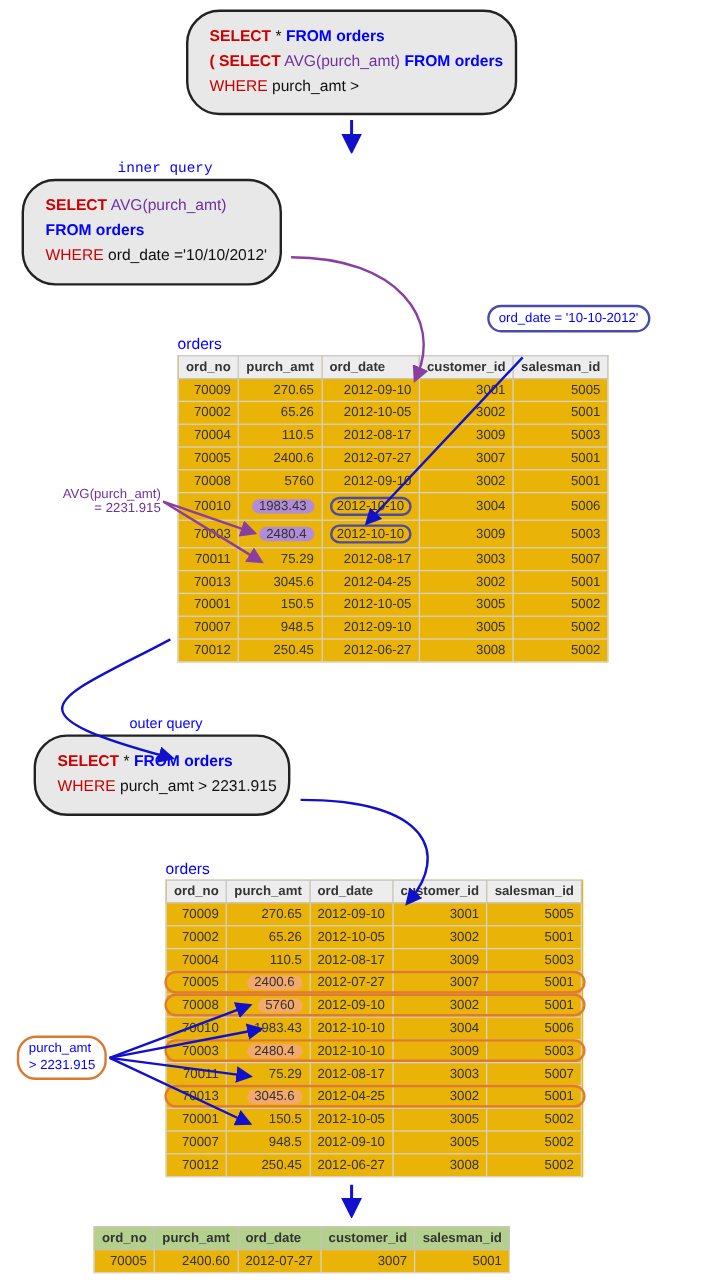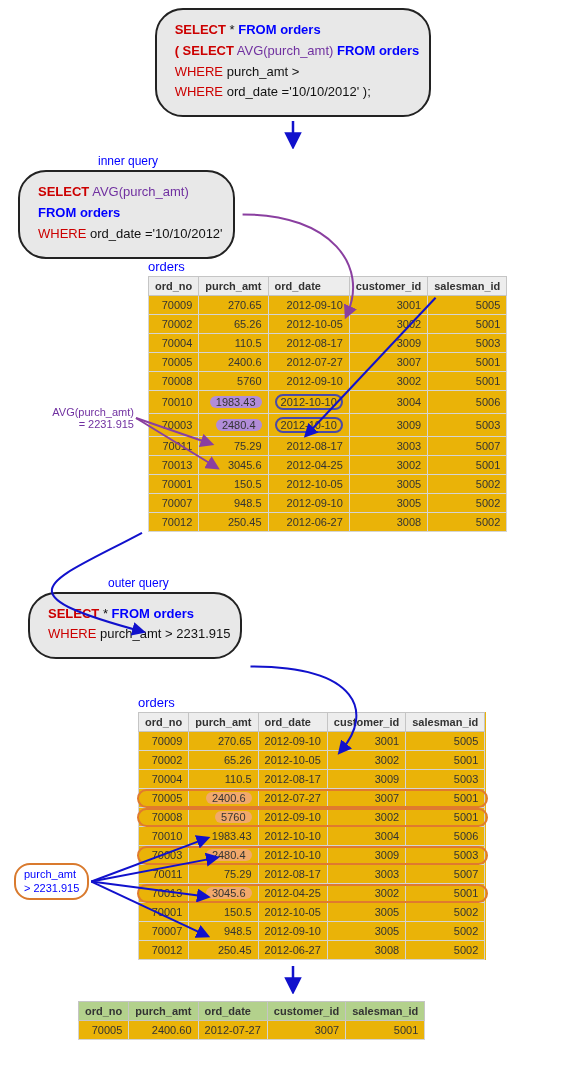--- a/index.html
+++ b/index.html
@@ -108,54 +108,53 @@
       </div>
       <div>
         <span class="kw-sel">( SELECT</span>
         <span class="kw-fn">AVG(purch_amt)</span>
         <span class="kw-from">FROM orders</span>
       </div>
       <div>
         <span class="kw-where">WHERE</span>
         <span class="plain">purch_amt &gt;</span>
       </div>
-      <div>
-        <span class="kw-where">WHERE</span>
-        <span class="plain">ord_date ='10/10/2012' );</span>
-      </div>
     </div>
   </div>
 
   <div class="center" style="margin:4px 0 2px 0;">
     <svg width="30" height="28">
       <defs>
           <marker id="ah-blue" viewBox="0 0 10 10" refX="5" refY="5" markerWidth="7" markerHeight="7" orient="auto">
             <path d="M0 0 L10 5 L0 10 z" fill="#11c"></path>
           </marker>
         </defs>
       <line x1="15" y1="0" x2="15" y2="20" stroke="#11c" stroke-width="2.5" marker-end="url(#ah-blue)"></line>
     </svg>
   </div>
 
-  <div style="margin-left:90px;" class="label">inner query</div>
+  <div style="margin-left:90px;font-family:Liberation Mono, monospace;" class="label">inner query</div>
 
   <div style="margin-left:10px; margin-top:2px;">
     <div class="sql-box" id="inner-box">
       <div>
         <span class="kw-sel">SELECT</span>
         <span class="kw-fn">AVG(purch_amt)</span>
       </div>
       <div><span class="kw-from">FROM orders</span></div>
       <div>
         <span class="kw-where">WHERE</span>
         <span class="plain">ord_date ='10/10/2012'</span>
       </div>
     </div>
   </div>
 
+  <div style="text-align:right; margin:16px 36px 2px 0;">
+    <span class="annot-bubble" id="orddate-bubble">ord_date = '10-10-2012'</span>
+  </div>
 
   <div style="margin-left:140px;">
     <div class="table-title">orders</div>
     <table class="data" id="table-inner">
       <thead>
           <tr id="thead-inner">
             <th>ord_no</th>
             <th>purch_amt</th>
             <th>ord_date</th>
             <th>customer_id</th>

